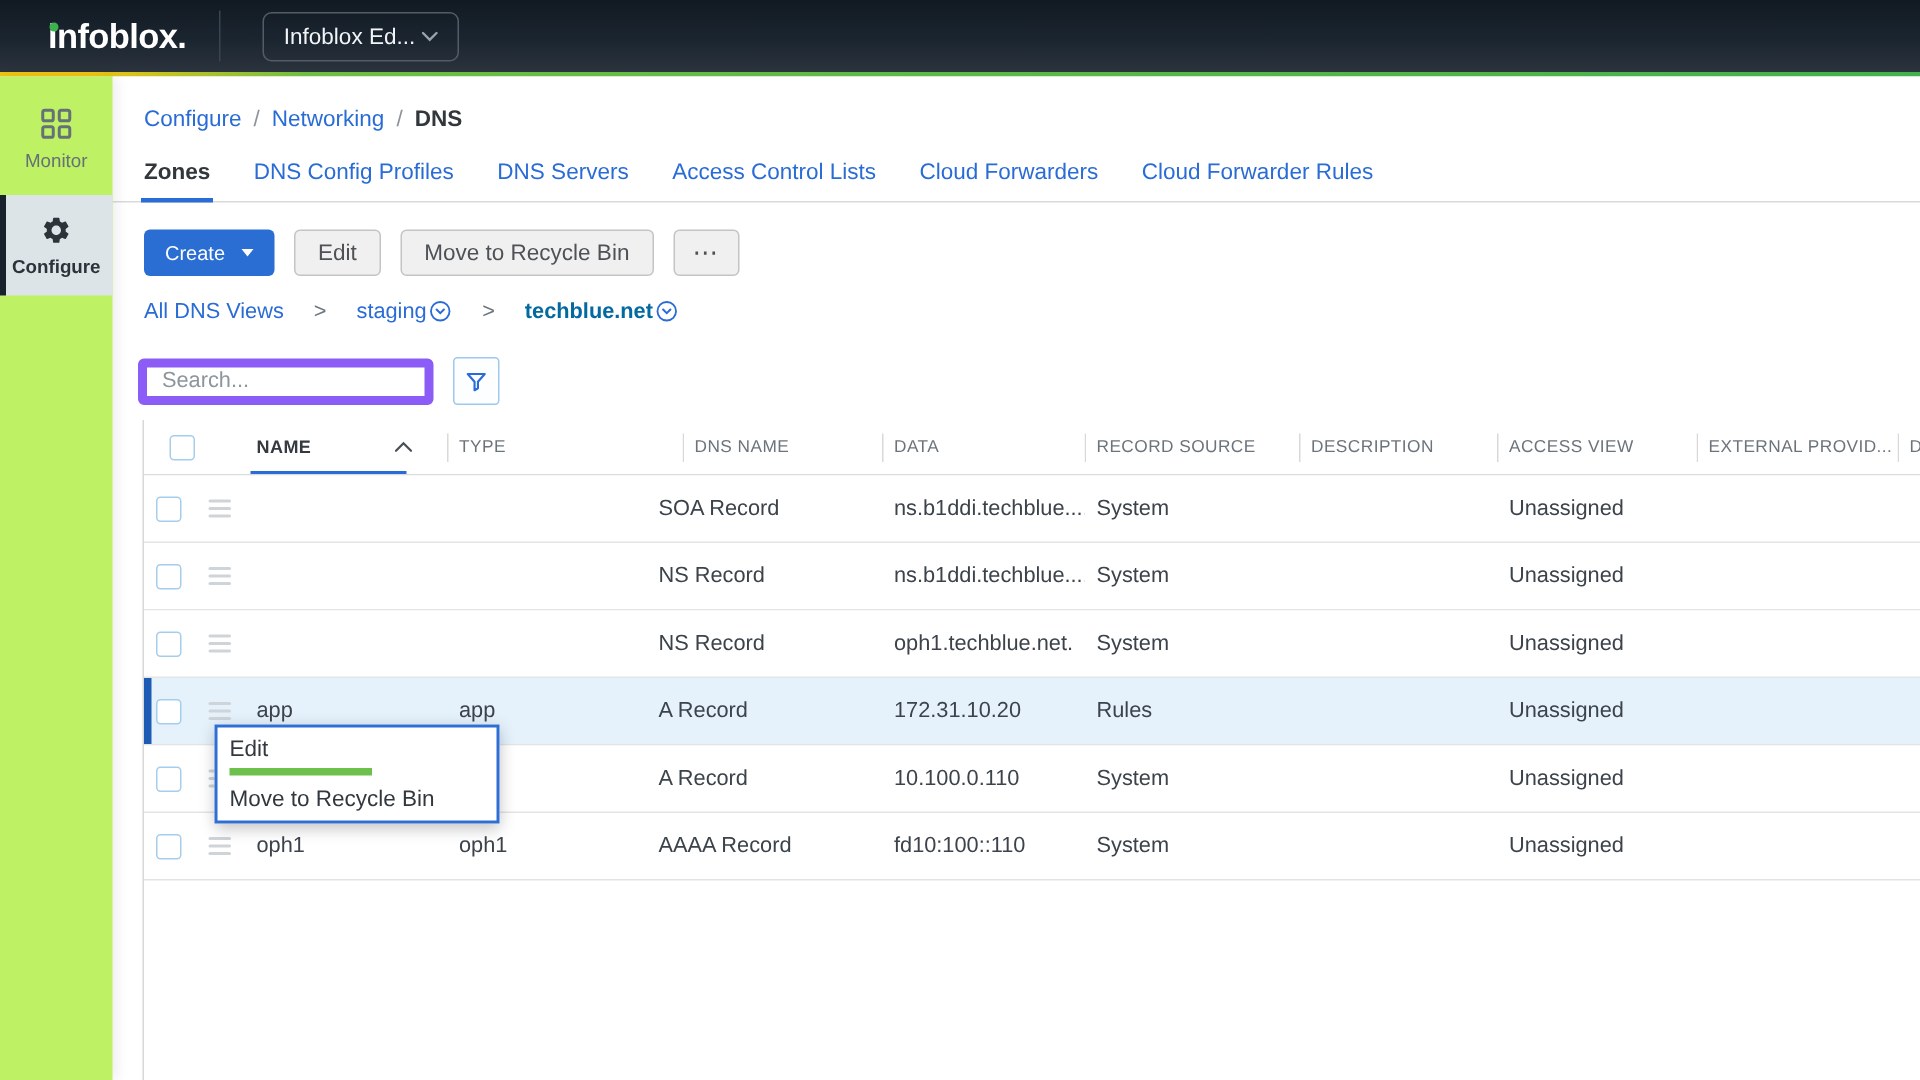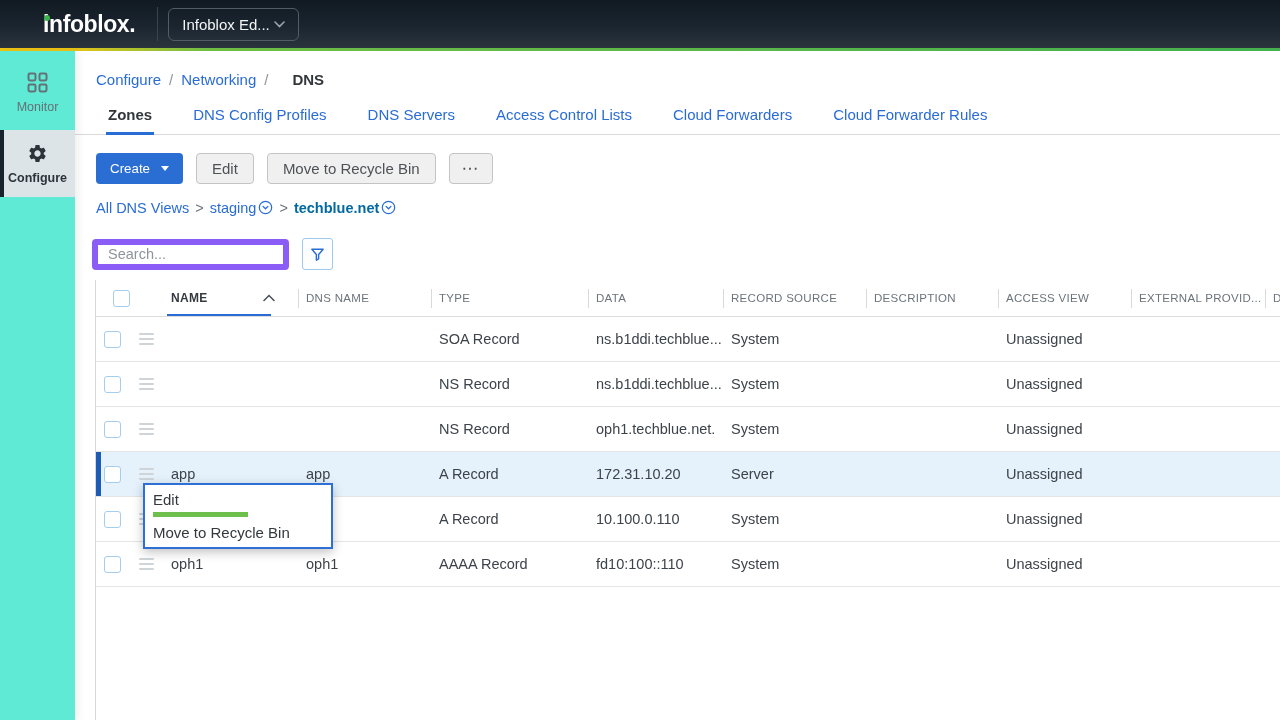--- a/index.html
+++ b/index.html
@@ -4,65 +4,65 @@
 <style>
   * { box-sizing: border-box; margin: 0; padding: 0; }
   html,body { width:1280px; height:720px; }
   body { font-family: "Liberation Sans", sans-serif; background:#fff; overflow:hidden; }
   .app { position:relative; width:1280px; height:720px; overflow:hidden; background:#fff; }
 
   
   .topbar { position:absolute; left:0; top:0; width:1280px; height:48px;
     background:linear-gradient(180deg,#111a22 0%,#1b2530 55%,#2b343d 100%);
     display:flex; align-items:center; }
-  .brand { position:relative; margin-left:43px; color:#fff; font-size:23px; font-weight:700;
+  .brand { position:relative; margin-left:32px; color:#fff; font-size:23px; font-weight:700;
     letter-spacing:-0.4px; line-height:1; }
   .brand-dot { position:absolute; left:1px; top:2px; width:6px; height:6px; border-radius:50%;
     background:#3db14c; }
   .topbar-divider { width:1px; height:34px; background:#3a444e; margin-left:22px; }
-  .app-switcher { margin-left:10px; height:33px; display:flex; align-items:center; gap:4px;
+  .app-switcher { margin-left:28px; height:33px; display:flex; align-items:center; gap:4px;
     background:transparent; border:1px solid #525c66; border-radius:6px; padding:0 13px;
     color:#f2f4f6; font-size:15px; font-family:inherit; cursor:pointer; }
   .accent-strip { position:absolute; left:0; top:48px; width:1280px; height:3px;
     background:linear-gradient(to right,#eec413 0%,#eec413 5%,#6fbe44 16%,#43b14d 100%); }
 
   
-  .sidebar { position:absolute; left:0; top:51px; width:75px; height:669px; background:#5eead4;
+  .sidebar { position:absolute; left:0; top:51px; width:75px; height:669px; background:#bef264;
     box-shadow:3px 0 8px rgba(0,0,0,0.07); z-index:2; }
   .side-item { position:relative; width:75px; padding:13px 0 12px; display:flex; flex-direction:column;
     align-items:center; gap:7px; color:#667077; font-size:12.5px; cursor:pointer; margin-top:8px; }
   .side-item.active { background:#dde4e8; color:#2c3339; font-weight:700; margin-top:4px; }
   .side-item.active::before { content:''; position:absolute; left:0; top:0; bottom:0; width:4px;
     background:#17222c; }
 
   
   .content { position:absolute; left:75px; top:51px; width:1205px; height:669px; background:#fff; }
 
   .breadcrumb { margin:19px 0 0 21px; font-size:15px; height:18px; display:flex; gap:8px; align-items:center; }
   .breadcrumb a { color:#2a6cd5; text-decoration:none; cursor:pointer; }
   .breadcrumb .sep { color:#8d959c; }
-  .breadcrumb .current { color:#32373c; font-weight:700;margin-left:16px; }
+  .breadcrumb .current { color:#32373c; font-weight:700; }
 
   .tabs { margin-top:14px; padding-left:21px; border-bottom:1px solid #dadada; display:flex; gap:29px; }
   .tab { position:relative; padding:4px 0 11px; font-size:15px; color:#2a6cd5; cursor:pointer;
-    display:flex; align-items:center; gap:6px; white-space:nowrap;margin-left:12px; }
+    display:flex; align-items:center; gap:6px; white-space:nowrap; }
   .tab.active { color:#32373c; font-weight:700; }
   .tab.active::after { content:''; position:absolute; left:-2px; right:-2px; bottom:-1px; height:3px;
     background:#2a6cd5; }
 
   .toolbar { margin:18px 0 0 21px; display:flex; gap:13px; align-items:center; }
   .btn { height:31px; padding:0 15px; background:#f0f0f0; border:1px solid #c4c4c4; border-radius:4px;
     font-size:15px; color:#4e5257; font-family:inherit; cursor:pointer; }
   .btn-primary { height:31px; background:#2b6ed3; border:none; color:#fff; display:flex;
     align-items:center; gap:11px; padding:0 14px; }
   .caret-down { width:0; height:0; border-left:4.5px solid transparent; border-right:4.5px solid transparent;
     border-top:5px solid #fff; }
   .btn-more { padding:0 12px; font-size:17px; letter-spacing:1px; line-height:28px; }
 
-  .view-path { margin:15px 0 0 21px; font-size:14.5px; display:flex; align-items:center; gap:6px; height:17px;text-align:right; }
+  .view-path { margin:15px 0 0 21px; font-size:14.5px; display:flex; align-items:center; gap:20px; height:17px;text-align:right; }
   .view-path a { color:#2a6cd5; text-decoration:none; cursor:pointer; display:flex; align-items:center; gap:2px; }
   .view-path .sep { color:#6d757c; }
   .view-path .zone { color:#0369a1; font-weight:700; display:flex; align-items:center; gap:2px; }
 
   .search-row { margin:22px 0 0 17px; display:flex; gap:13px; align-items:center; }
   .search-input { width:197px; height:31px; border:6px solid #8b5cf6; border-radius:4px; padding:0 10px;
     font-size:14.5px; font-family:inherit; color:#3c434a; }
   .search-input::placeholder { color:#8d959c; }
   .filter-btn { width:31px; height:32px; background:#fdfeff; border:1px solid #9fc8ea; border-radius:3px;
     display:flex; align-items:center; justify-content:center; cursor:pointer; }
@@ -226,22 +226,22 @@
           </div>
         <div class="th c-drag"></div>
         <div class="th c-name">
           <span class="th-name-inner">
             <span>NAME</span>
             <svg width="12" height="8" viewBox="0 0 12 8">
               <polyline points="1,6.5 6,1.5 11,6.5" fill="none" stroke="#4a5057" stroke-width="1.5" stroke-linecap="round"></polyline>
             </svg>
           </span>
         </div>
+        <div class="th c-type sepline">TYPE</div>
         <div class="th c-dns sepline">DNS NAME</div>
-        <div class="th c-type sepline">TYPE</div>
         <div class="th c-data sepline">DATA</div>
         <div class="th c-source sepline">RECORD SOURCE</div>
         <div class="th c-desc sepline">DESCRIPTION</div>
         <div class="th c-access sepline">ACCESS VIEW</div>
         <div class="th c-ext sepline">EXTERNAL PROVID...</div>
         <div class="th c-d sepline">D</div>
       </div>
 
       <div class="tbody">
 
@@ -319,21 +319,21 @@
               <span class="drag">
                 <i></i>
                 <i></i>
                 <i></i>
               </span>
             </div>
           <div class="td c-name">app</div>
           <div class="td c-dns">app</div>
           <div class="td c-type">A Record</div>
           <div class="td c-data">172.31.10.20</div>
-          <div class="td c-source">Server</div>
+          <div class="td c-source">Rules</div>
           <div class="td c-desc"></div>
           <div class="td c-access">Unassigned</div>
           <div class="td c-ext"></div>
           <div class="td c-d"></div>
         </div>
 
         <div class="row">
           <div class="td c-check">
               <div class="checkbox"></div>
             </div>

